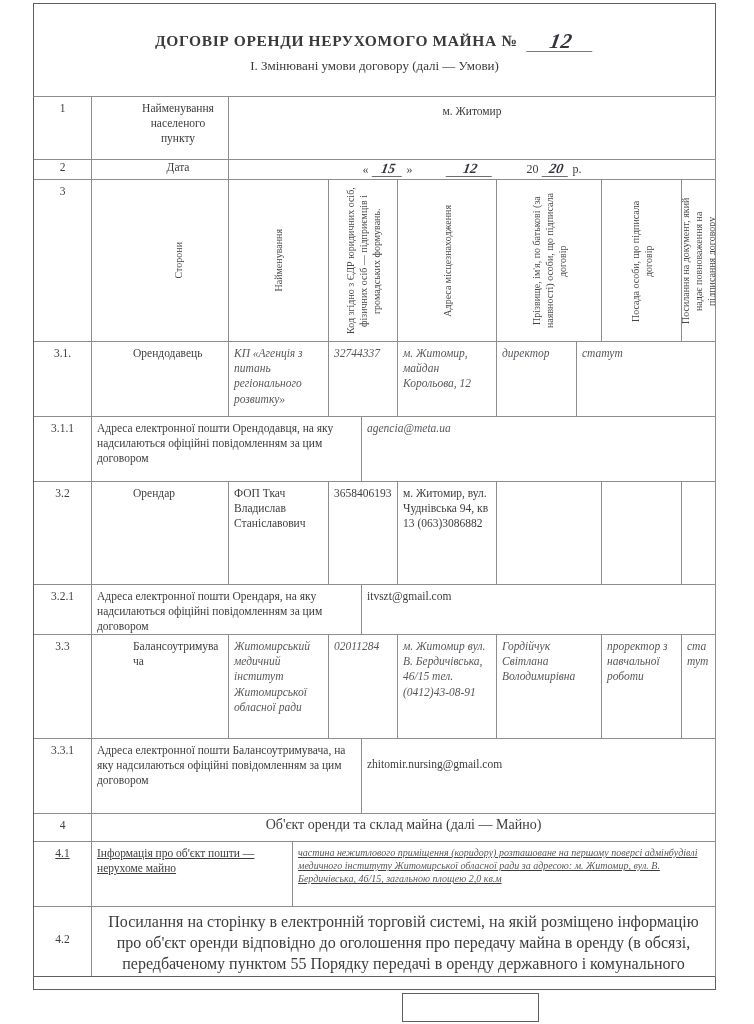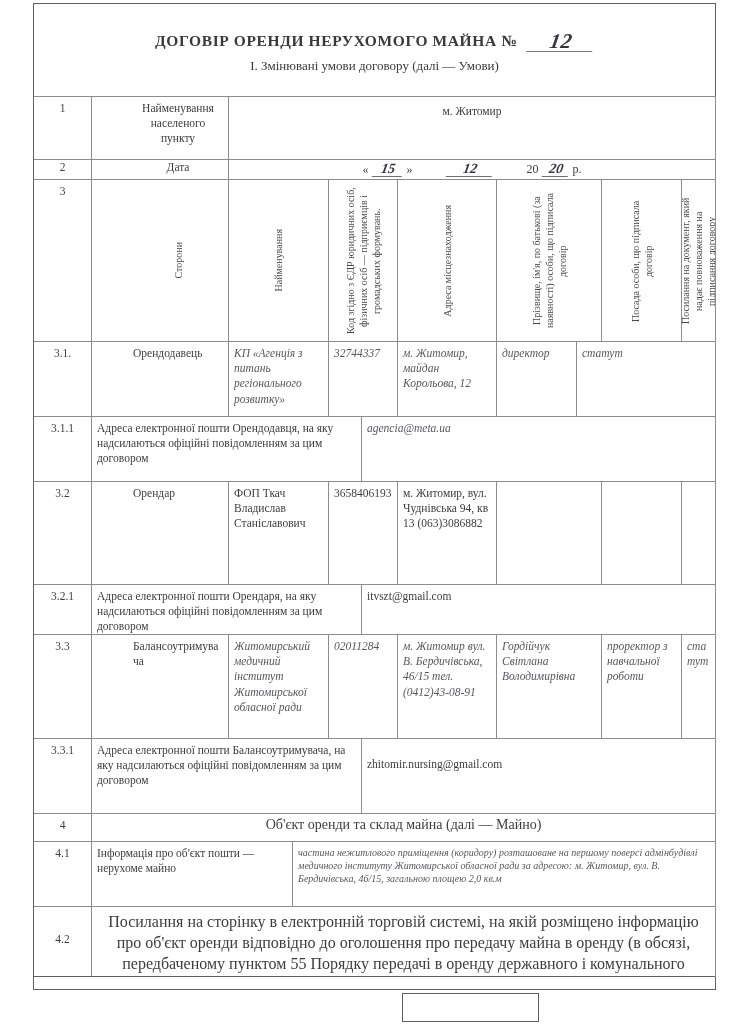--- a/index.html
+++ b/index.html
@@ -56,21 +56,21 @@
   
   .c1{width:58px;flex:none;} .c2{width:101px;flex:none;margin-left:36px;} .c3{width:100px;flex:none;}
   .c4{width:69px;flex:none;} .c5{width:99px;flex:none;} .c6{width:105px;flex:none;}
   .c7{width:80px;flex:none;} .c8{flex:1;}
   .c2-8{flex:1;} .c2-4{width:270px;flex:none;} .c5-8{flex:1;}
   .c2-3{width:201px;flex:none;} .c4-8{flex:1;}
   
   .h-r1{height:63px;} .h-r2{height:20px;} .h-r3{height:162px;}
   .h-r31{height:75px;} .h-r311{height:65px;} .h-r32{height:103px;}
   .h-r321{height:50px;} .h-r33{height:104px;} .h-r331{height:75px;}
-  .h-r4{height:28px;} .h-r41{height:65px;} .h-r42{height:70px;}
+  .h-r4{height:28px;} .h-r41{height:65px;text-decoration:underline;} .h-r42{height:70px;}
   
   .vcell{ display:flex; align-items:center; justify-content:center; padding:4px 2px; }
   .vtext{
     writing-mode:vertical-rl; transform:rotate(180deg);
     font-size:10px; line-height:1.3; text-align:center; max-height:150px;
     color:#474747;
   }
   
   .date-cell{ display:flex; align-items:center; justify-content:center; gap:4px; font-size:12px; padding:0 5px;}
   .u{ border-bottom:1px solid #6f6f6f; display:inline-block; text-align:center; }

